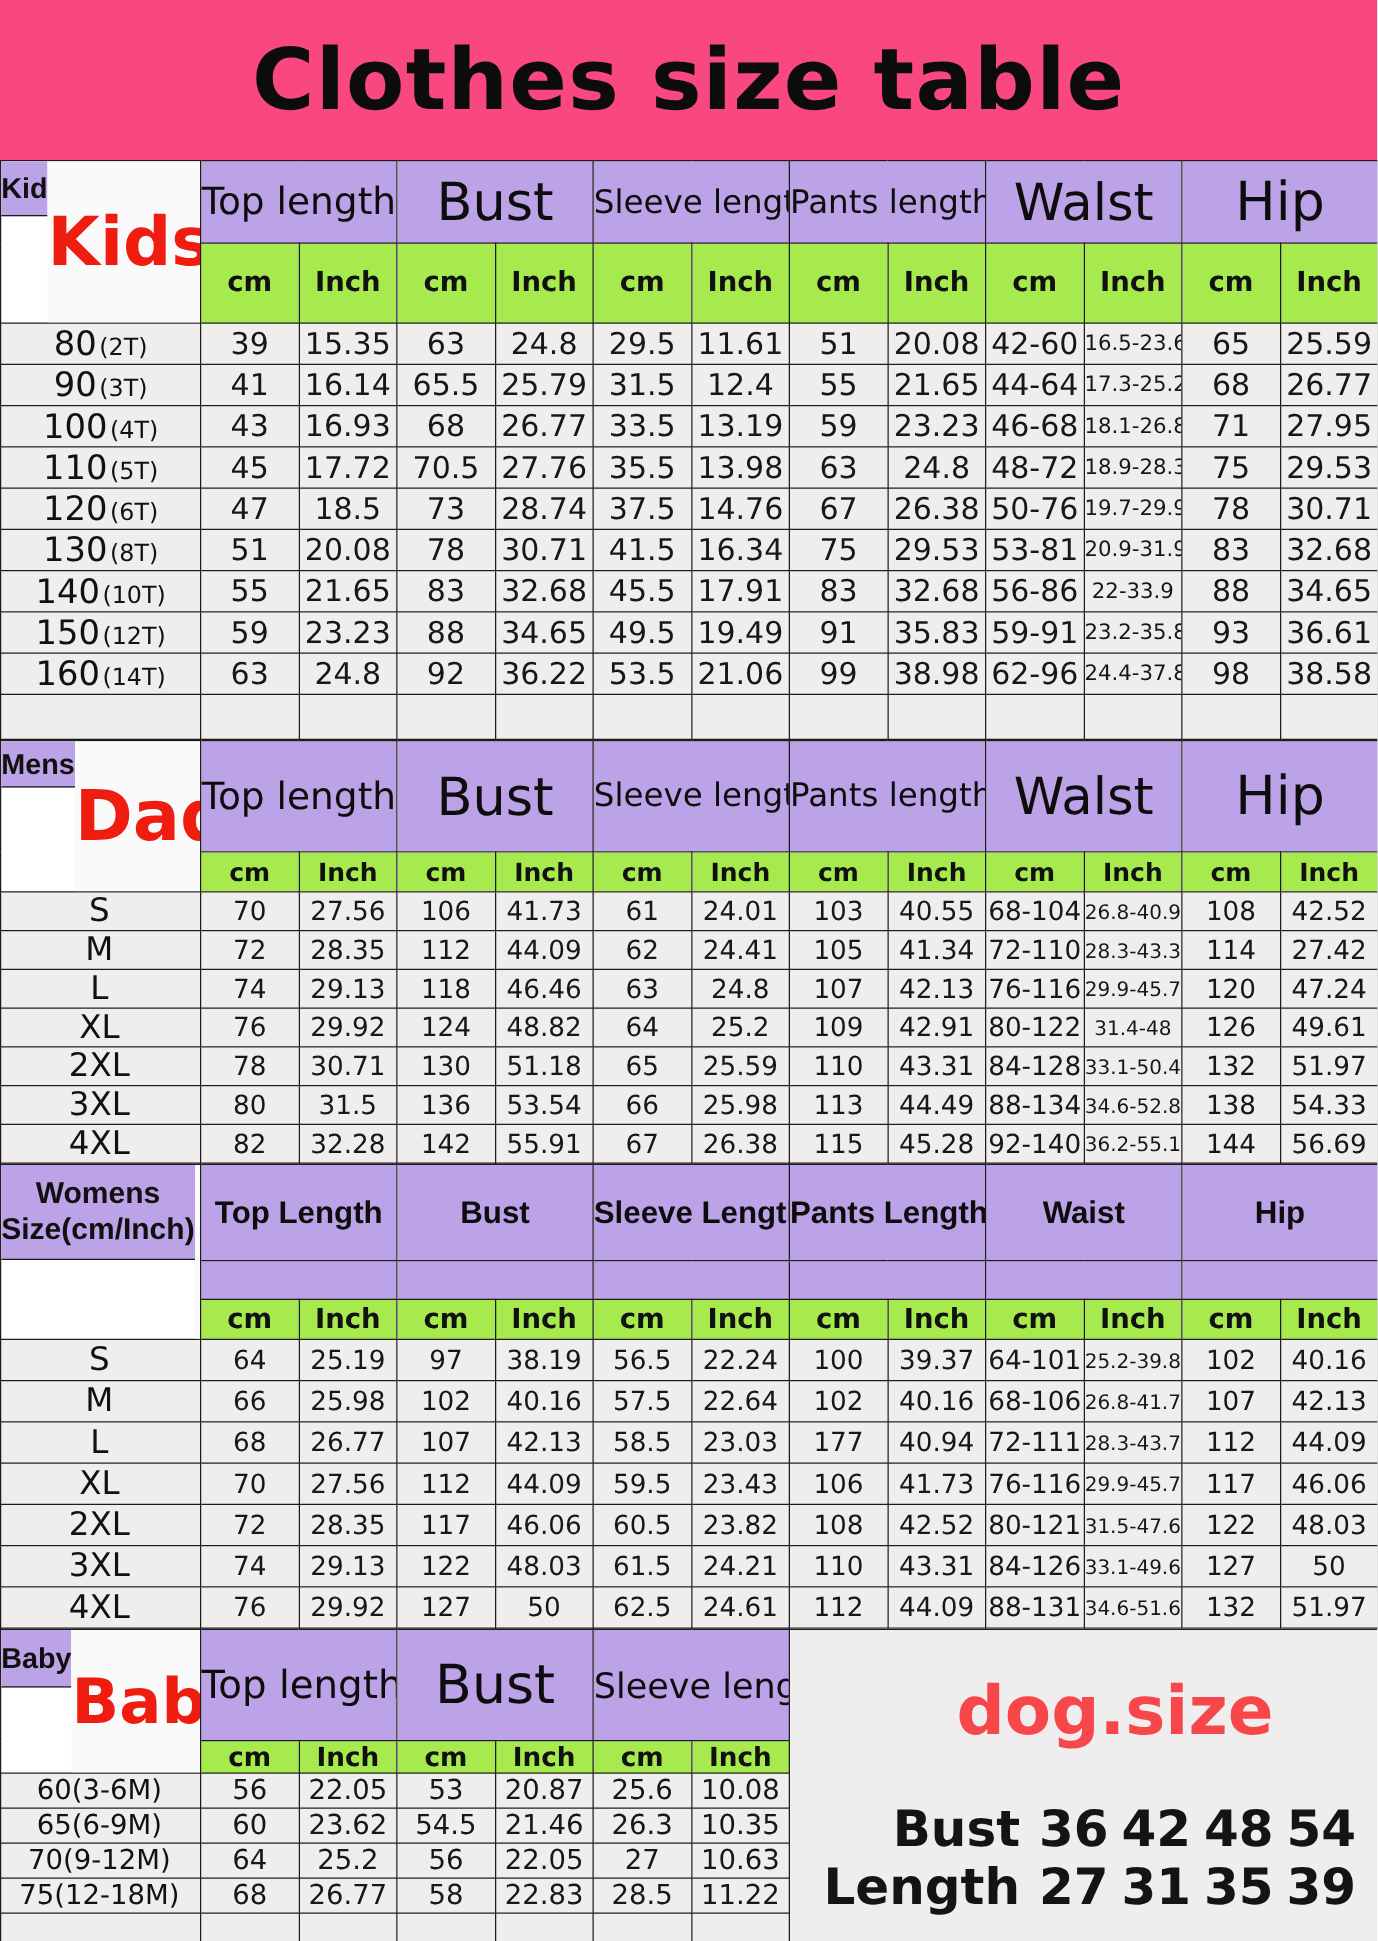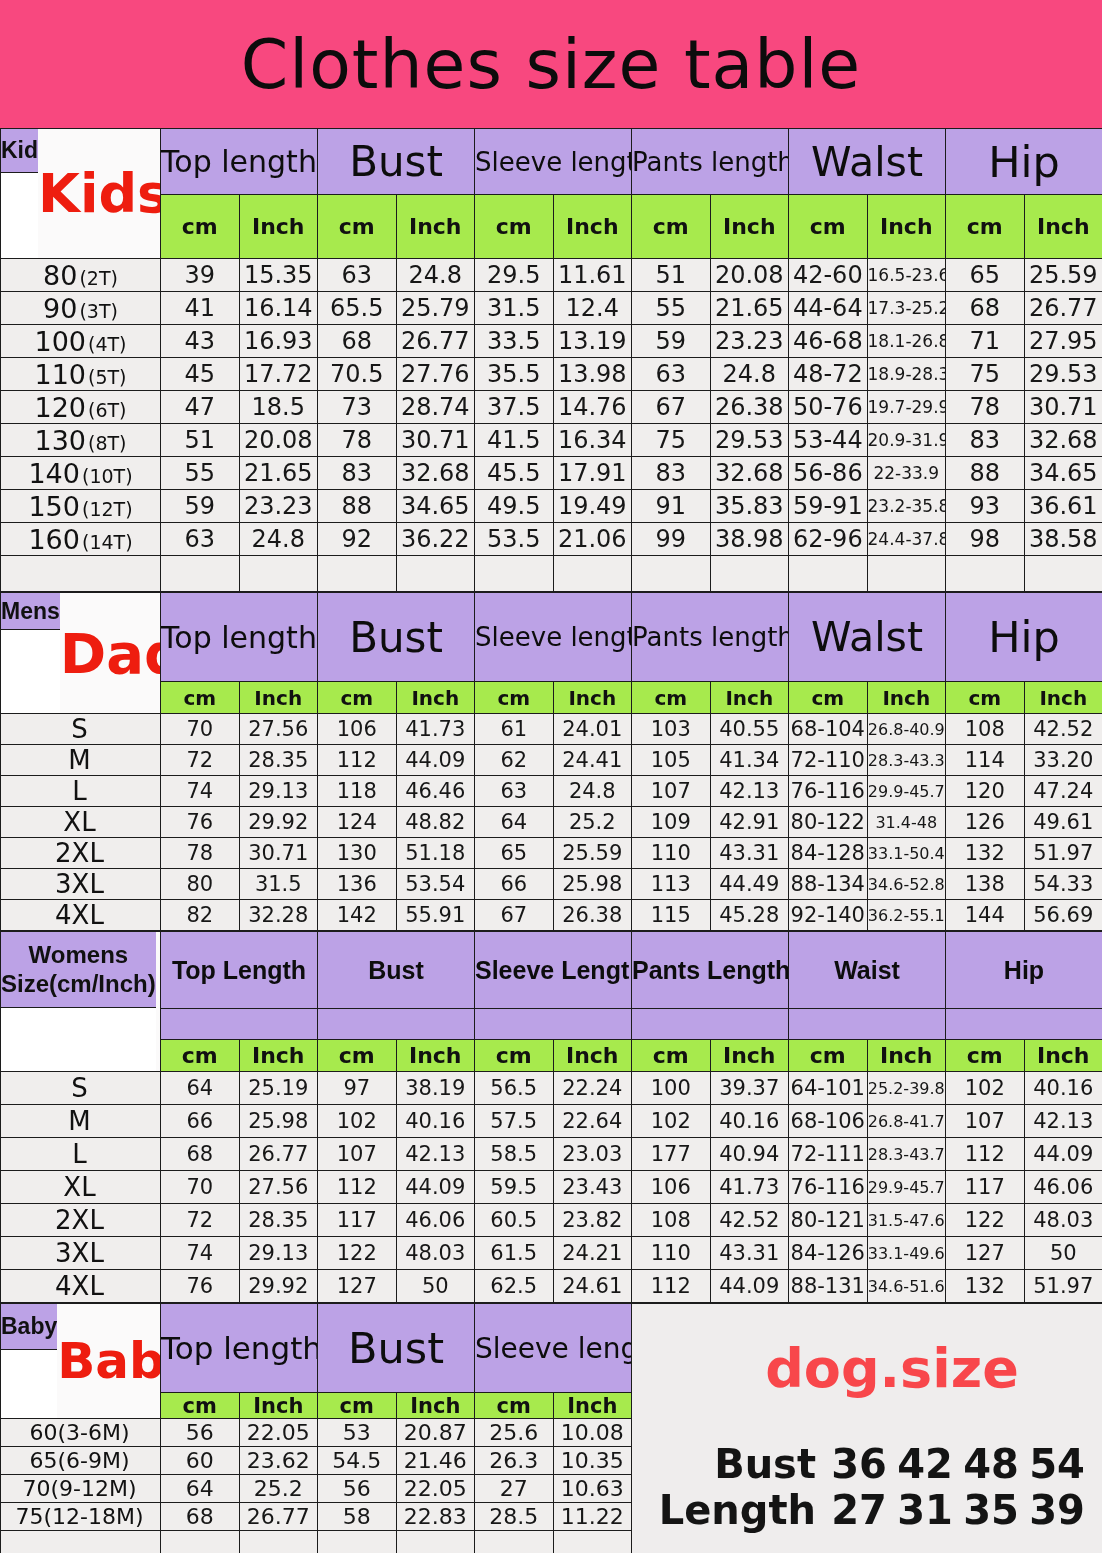--- a/index.html
+++ b/index.html
@@ -1,20 +1,20 @@
 <!DOCTYPE html>
 <html><head>
 <meta charset="utf-8">
 <style>
   * { box-sizing: border-box; margin: 0; padding: 0; }
   body { font-family: "DejaVu Sans", "Liberation Sans", sans-serif; background: #ffffff; color: #111; }
   .page { width: 1102px; height: 1553px; overflow: hidden; background: #fff; }
 
   .pink-header { height: 128px; background: #F8487F; display: flex; align-items: center; justify-content: center; }
-  .pink-header .title { font-size: 68px; font-weight: 400; color: #0c0c0c; letter-spacing: 1px; }
+  .pink-header .title { font-size: 68px; font-weight: 700; color: #0c0c0c; letter-spacing: 1px; }
 
   table { border-collapse: collapse; table-layout: fixed; width: 1102px; }
   th, td { border: 1px solid #1c1c1c; text-align: center; vertical-align: middle; overflow: hidden; white-space: nowrap; }
 
   col.c-corner { width: 160px; }
   col.c-pair   { width: 78.5px; }
 
   .colhead { background: #BCA2E6; font-weight: 400; color: #0d0d0d; }
   .kids .ch0, .dad .ch0 { font-size: 30px; }
   .kids .ch1, .dad .ch1 { font-size: 42px; }
@@ -227,21 +227,21 @@
         <tr>
           <td class="size-cell"><span class="sz">130</span><span class="tag">(8T)</span></td>
           <td class="v c0">51</td>
           <td class="v c1">20.08</td>
           <td class="v c2">78</td>
           <td class="v c3">30.71</td>
           <td class="v c4">41.5</td>
           <td class="v c5">16.34</td>
           <td class="v c6">75</td>
           <td class="v c7">29.53</td>
-          <td class="v c8">53-44</td>
+          <td class="v c8">53-81</td>
           <td class="v c9">20.9-31.9</td>
           <td class="v c10">83</td>
           <td class="v c11">32.68</td>
         </tr>
         <tr>
           <td class="size-cell"><span class="sz">140</span><span class="tag">(10T)</span></td>
           <td class="v c0">55</td>
           <td class="v c1">21.65</td>
           <td class="v c2">83</td>
           <td class="v c3">32.68</td>
@@ -370,21 +370,21 @@
           <td class="v c1">28.35</td>
           <td class="v c2">112</td>
           <td class="v c3">44.09</td>
           <td class="v c4">62</td>
           <td class="v c5">24.41</td>
           <td class="v c6">105</td>
           <td class="v c7">41.34</td>
           <td class="v c8">72-110</td>
           <td class="v c9">28.3-43.3</td>
           <td class="v c10">114</td>
-          <td class="v c11">33.20</td>
+          <td class="v c11">27.42</td>
         </tr>
         <tr>
           <td class="size-cell"><span class="sz">L</span><span class="tag"></span></td>
           <td class="v c0">74</td>
           <td class="v c1">29.13</td>
           <td class="v c2">118</td>
           <td class="v c3">46.46</td>
           <td class="v c4">63</td>
           <td class="v c5">24.8</td>
           <td class="v c6">107</td>

